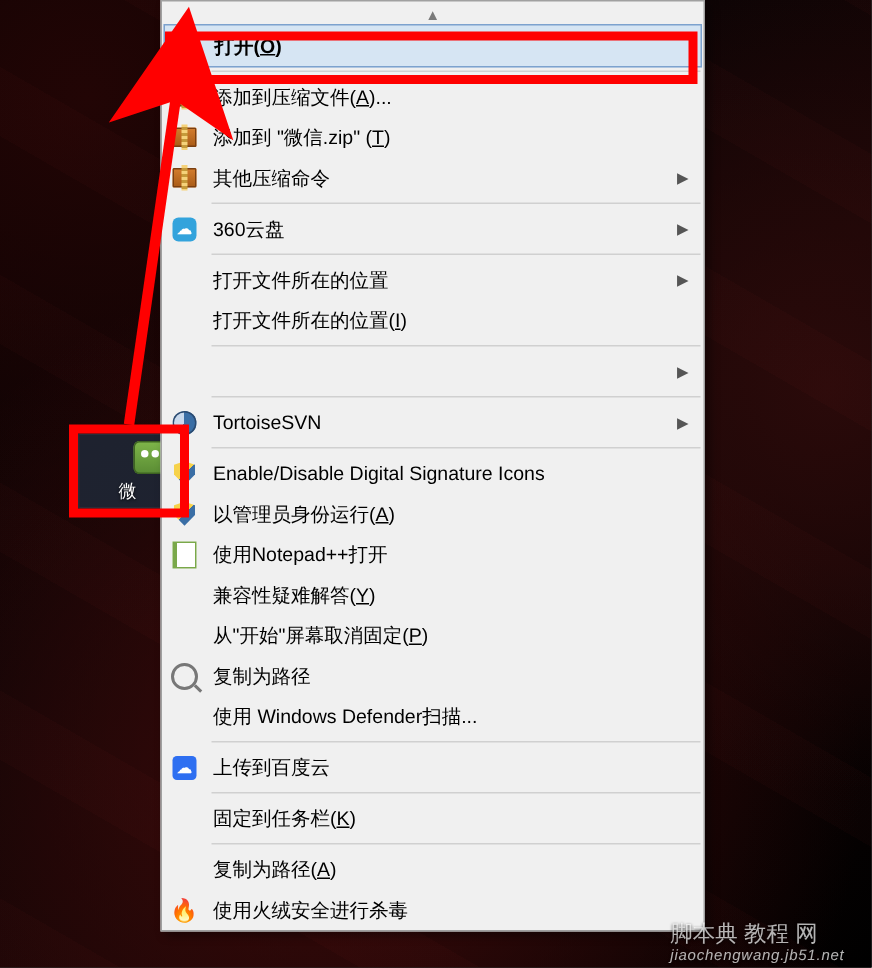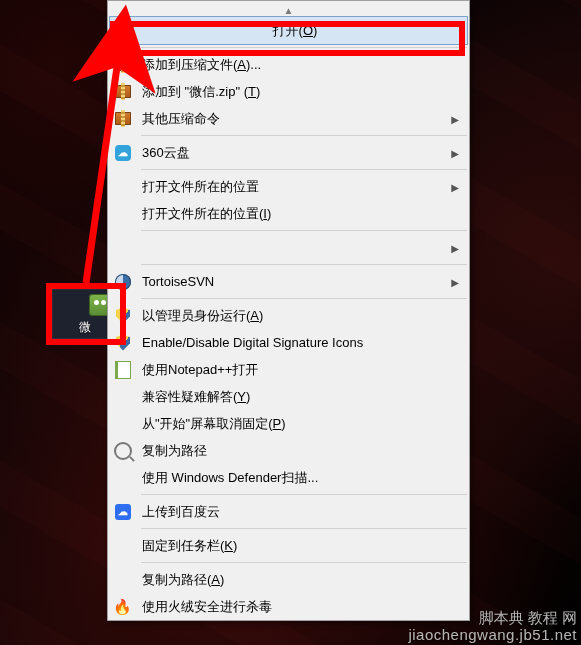--- a/index.html
+++ b/index.html
@@ -127,22 +127,21 @@
     padding-left: 34px;
     padding-right: 20px;
     position: relative;
     color: #000;
   }
   .item.highlighted {
     background: #d6e5f3;
     border: 1px solid #7da2ce;
     margin: -1px 1px;
     padding-left: 33px;
-    font-weight: 400;
-    justify-content: center;
+    font-weight: 700;
   }
   .sep {
     height: 1px;
     background: #d0d0d0;
     margin: 3px 2px 3px 33px;
   }
   .icon {
     position: absolute;
     left: 6px;
     top: 50%;
@@ -172,30 +171,29 @@
   .ic-shield { width:14px;height:16px;background:linear-gradient(135deg,#f6d24a 0 50%,#3a6ea5 50% 100%);clip-path:polygon(50% 0,100% 15%,100% 55%,50% 100%,0 55%,0 15%);} 
   .ic-note { width:14px;height:16px;background:#fff;border:1px solid #7aa84a;box-shadow:2px 0 0 #7aa84a inset;}
   .ic-search { width:14px;height:14px;border:2px solid #777;border-radius:50%;position:relative;}
   .ic-search::after{content:"";position:absolute;width:6px;height:2px;background:#777;transform:rotate(45deg);right:-5px;bottom:-2px;}
   .ic-baidu { width:16px;height:16px;border-radius:3px;background:#2e6ff1;color:#fff;font-size:10px;display:flex;align-items:center;justify-content:center;font-weight:bold;}
   .ic-fire { color:#e06a1a;font-size:15px;}
 
   
   .watermark {
     position: absolute;
-    right: 4px;
+    right: 18px;
     bottom: 2px;
     color: rgba(255,255,255,0.7);
     font-size: 15px;
     text-shadow: 0 1px 2px rgba(0,0,0,0.8);
     z-index: 60;
-    text-align: right;
     line-height: 1.15;
   }
-  .watermark .sub { font-size: 15px; letter-spacing: 0.5px; display:block;}
+  .watermark .sub { font-size: 10px; letter-spacing: 0.5px; display:block;font-style:italic;}
 </style>
 </head>
 <body>
 
 <div class="bg"></div>
 
 <div class="desktop-icon">
   <div class="glyph"></div>
   <span>微</span>
 </div>
@@ -267,27 +265,27 @@
           <div class="ic-svn"></div>
         </span>
         <span><span>TortoiseSVN</span></span>
         <span class="arrow">▶</span>
       </div>
       <div class="sep"></div>
       <div class="item">
         <span class="icon">
           <div class="ic-shield"></div>
         </span>
+        <span><span>Enable/Disable Digital Signature Icons</span></span>
+      </div>
+      <div class="item">
+        <span class="icon">
+          <div class="ic-shield"></div>
+        </span>
         <span><span>以管理员身份运行(</span><span class="access">A</span><span>)</span></span>
-      </div>
-      <div class="item">
-        <span class="icon">
-          <div class="ic-shield"></div>
-        </span>
-        <span><span>Enable/Disable Digital Signature Icons</span></span>
       </div>
       <div class="item">
         <span class="icon">
           <div class="ic-note"></div>
         </span>
         <span><span>使用Notepad++打开</span></span>
       </div>
       <div class="item">
         <span><span>兼容性疑难解答(</span><span class="access">Y</span><span>)</span></span>
       </div>

